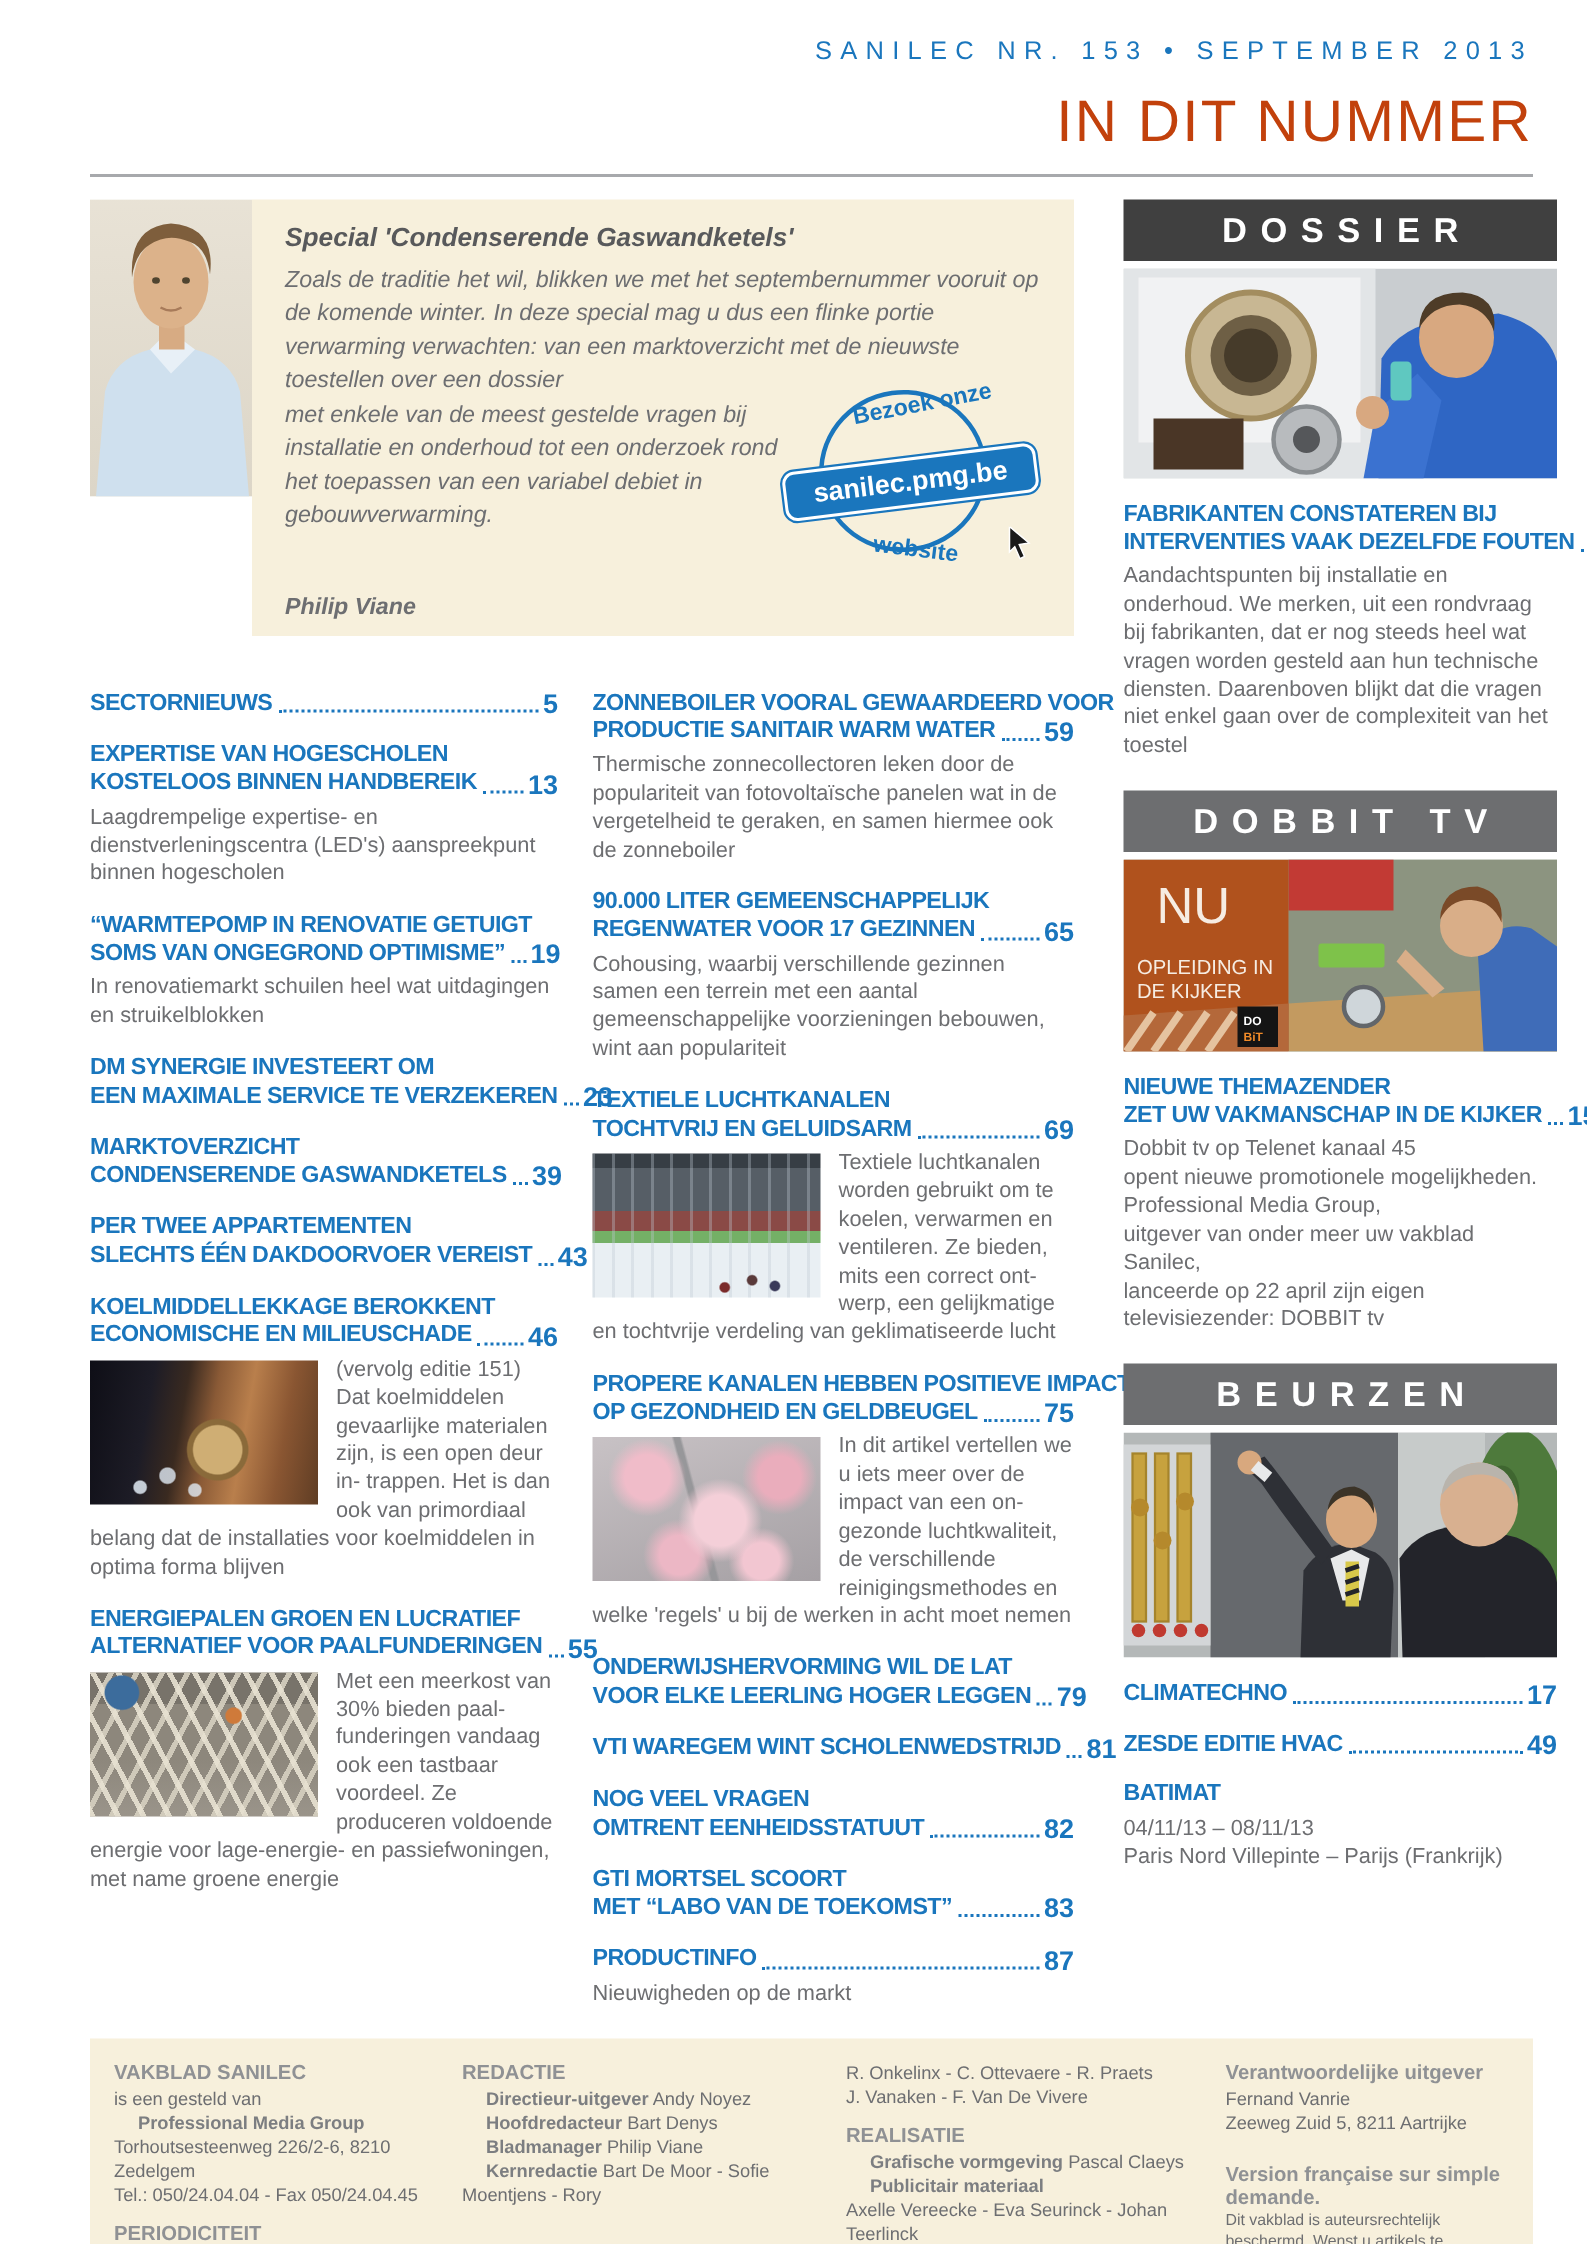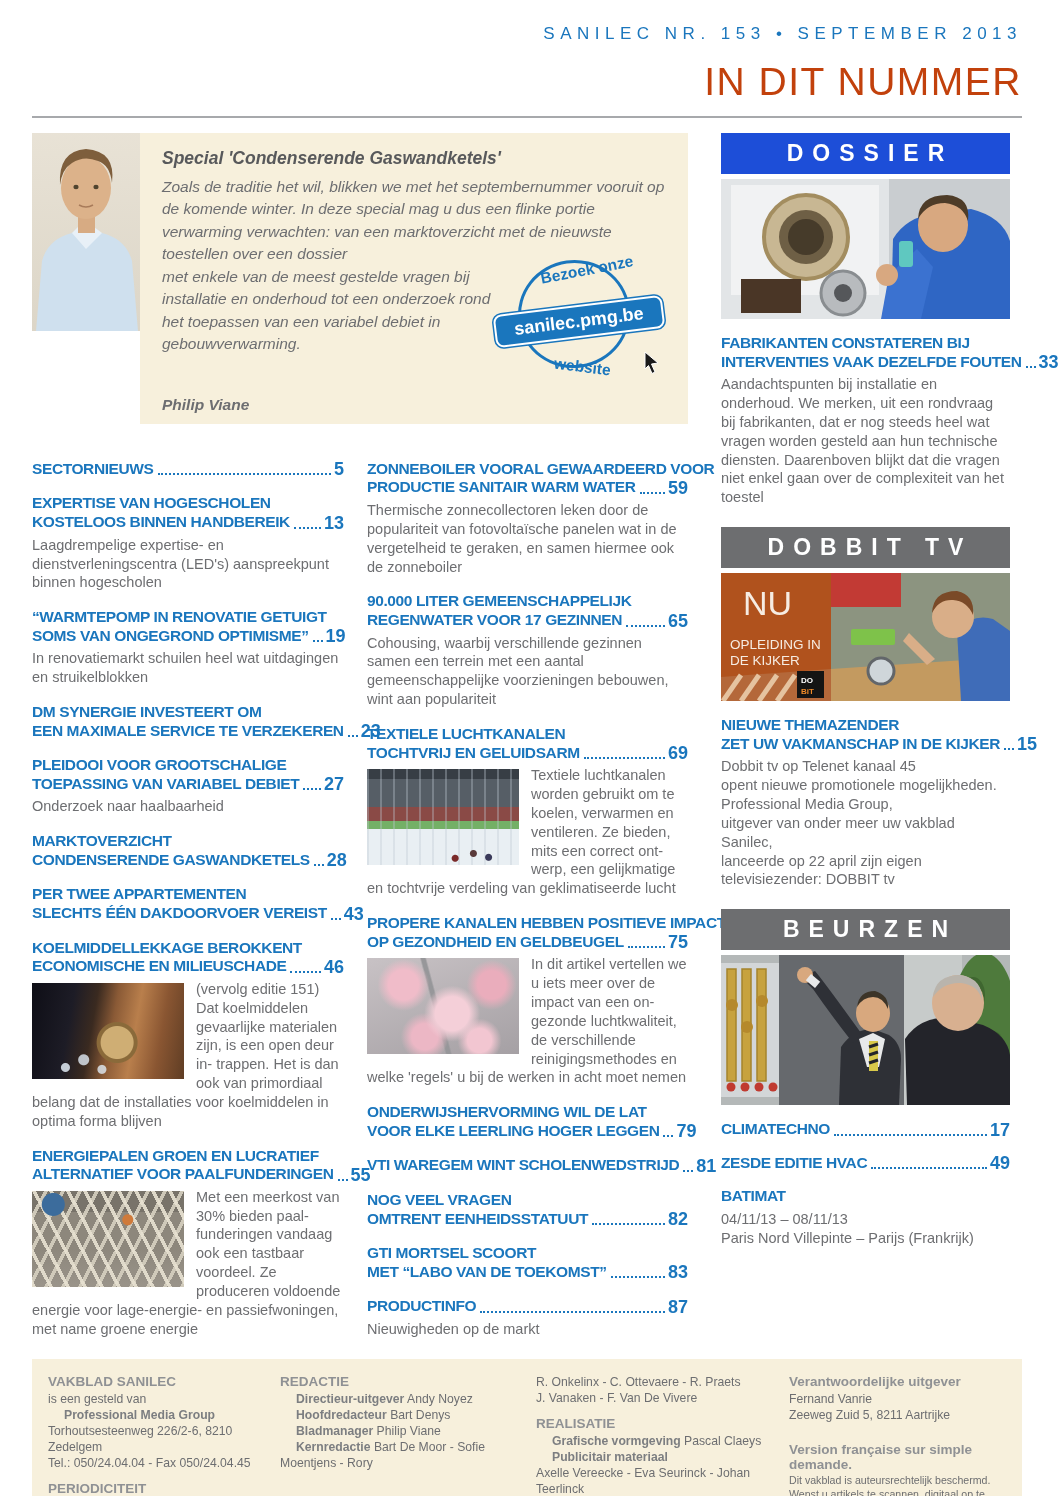--- a/index.html
+++ b/index.html
@@ -1,18 +1,18 @@
 <!DOCTYPE html>
 <html><head>
 <meta charset="utf-8">
 <style>
   html,body{margin:0;padding:0;background:#fff;}
   *{box-sizing:border-box;}
   .page{width:1058px;height:1496px;background:#fff;position:relative;overflow:hidden;
-        font-family:"Liberation Sans",sans-serif;padding:18px 36px 12px 32px;}
+        font-family:"Liberation Sans",sans-serif;padding:18px 36px 12px 60px;}
   
   .issue-line{text-align:right;color:#1a76bd;font-size:17px;letter-spacing:5.5px;margin-top:6px;}
   .page-title{text-align:right;color:#c2410c;font-size:39px;font-weight:400;letter-spacing:1.5px;margin:16px 0 12px;}
   .rule{height:2px;background:#a7a9ac;margin-bottom:15px;}
   
   .content{display:flex;gap:33px;}
   .main{width:656px;}
   .side{width:289px;flex:none;}
   
   .intro{display:flex;margin-bottom:36px;}
@@ -68,21 +68,21 @@
     radial-gradient(circle at 24% 28%, #f0bcc9 0 15px, rgba(240,188,201,0) 26px),
     radial-gradient(circle at 56% 58%, #f4cfd8 0 17px, rgba(244,207,216,0) 28px),
     radial-gradient(circle at 82% 28%, #eaadbc 0 14px, rgba(234,173,188,0) 25px),
     radial-gradient(circle at 38% 82%, #ecb7c5 0 13px, rgba(236,183,197,0) 24px),
     radial-gradient(circle at 74% 86%, #f2c6d1 0 12px, rgba(242,198,209,0) 22px),
     linear-gradient(75deg, transparent 44%, #97979a 45% 47%, transparent 48%),
     linear-gradient(160deg,#c8c2c5,#a5a0a4);}
   
   .side section{margin-bottom:20px;}
   .banner{height:41px;display:flex;align-items:center;justify-content:center;color:#fff;font-weight:bold;font-size:23px;letter-spacing:9px;padding-left:9px;margin-bottom:5px;}
-  .banner-red{background:#1d4ed8;}
+  .banner-red{background:#404040;}
   .banner-gray{background:#6d6e70;}
   .side-photo{display:block;width:100%;}
   .side .toc-entry{margin-top:15px;margin-bottom:13px;}
   .side .toc-sub{font-size:14.5px;}
   
   .colophon{background:#f7f0dc;display:flex;gap:16px;padding:15px 18px 10px 16px;margin-top:4px;height:250px;}
   .c-col1{width:216px;flex:none;}
   .c-col2{width:240px;flex:none;}
   .c-col3{width:237px;flex:none;}
   .c-col4{flex:1;display:flex;flex-direction:column;}
@@ -198,41 +198,26 @@
                 <div class="t-line">
                   <span class="t-text">EEN MAXIMALE SERVICE TE VERZEKEREN</span>
                   <span class="leader"></span>
                   <span class="t-page">23</span>
                 </div>
               </h3>
             </div>
             <div class="toc-entry">
               <h3 class="toc-title">
                 <div class="t-line">
-                  <span class="t-text">PLEIDOOI VOOR GROOTSCHALIGE</span>
-                </div>
-                <div class="t-line">
-                  <span class="t-text">TOEPASSING VAN VARIABEL DEBIET</span>
-                  <span class="leader"></span>
-                  <span class="t-page">27</span>
-                </div>
-              </h3>
-              <div class="toc-sub">
-                <p>Onderzoek naar haalbaarheid</p>
-              </div>
-            </div>
-            <div class="toc-entry">
-              <h3 class="toc-title">
-                <div class="t-line">
                   <span class="t-text">MARKTOVERZICHT</span>
                 </div>
                 <div class="t-line">
                   <span class="t-text">CONDENSERENDE GASWANDKETELS</span>
                   <span class="leader"></span>
-                  <span class="t-page">28</span>
+                  <span class="t-page">39</span>
                 </div>
               </h3>
             </div>
             <div class="toc-entry">
               <h3 class="toc-title">
                 <div class="t-line">
                   <span class="t-text">PER TWEE APPARTEMENTEN</span>
                 </div>
                 <div class="t-line">
                   <span class="t-text">SLECHTS ÉÉN DAKDOORVOER VEREIST</span>

